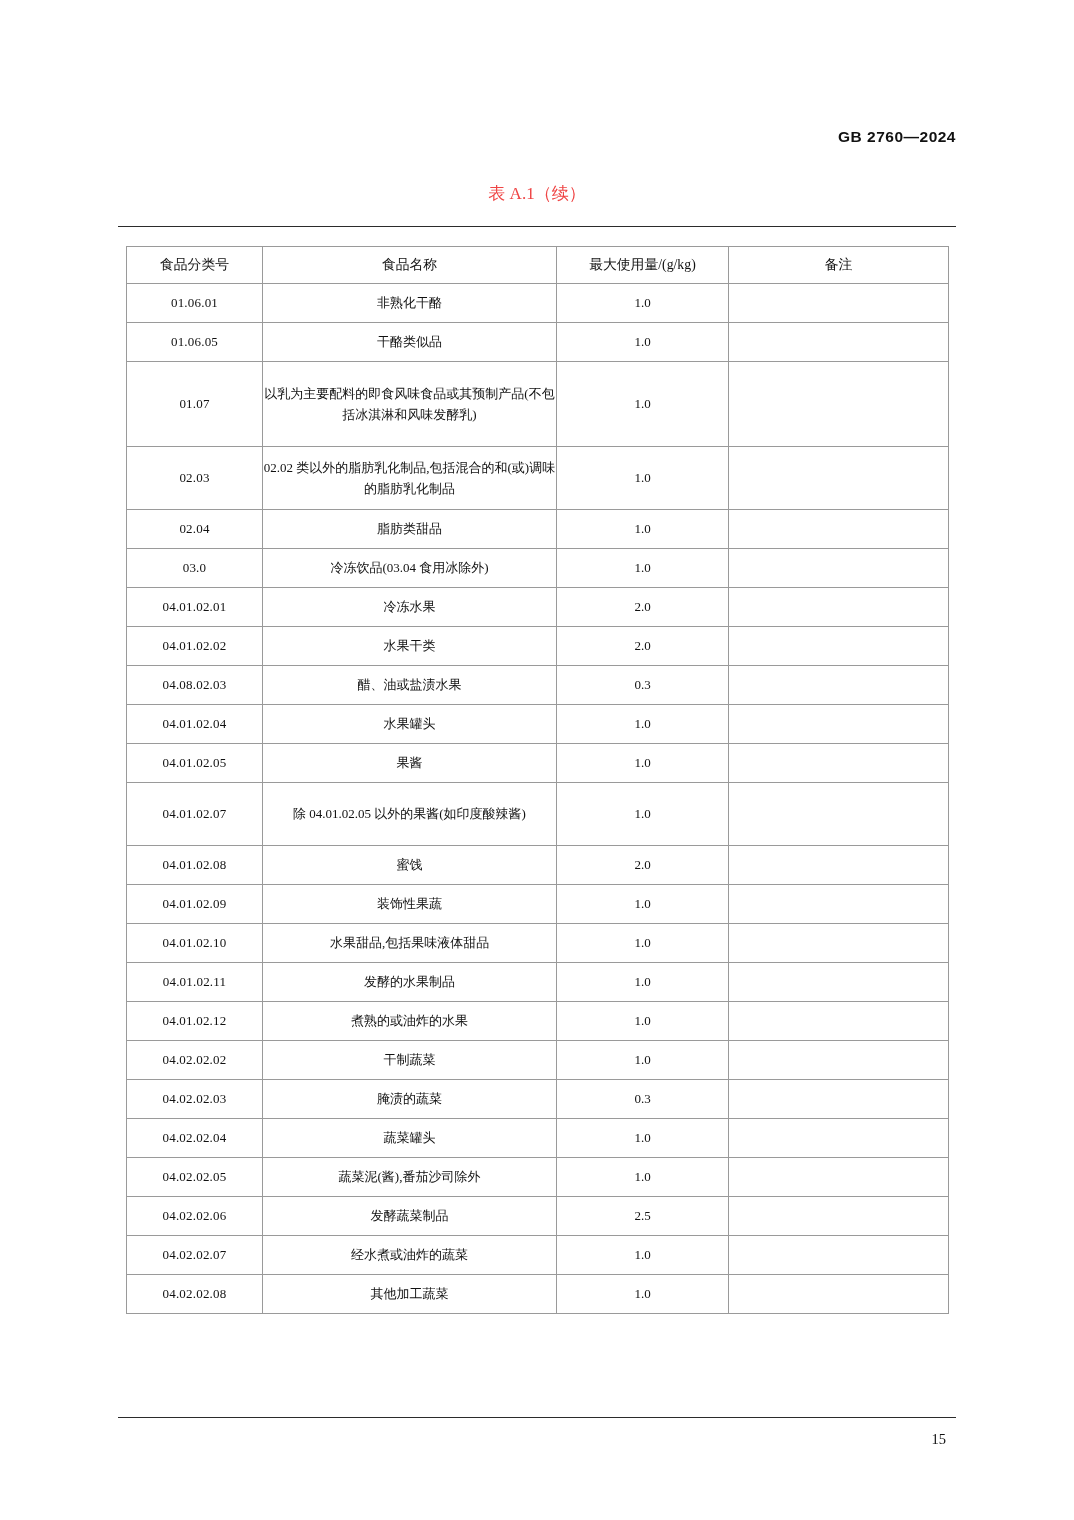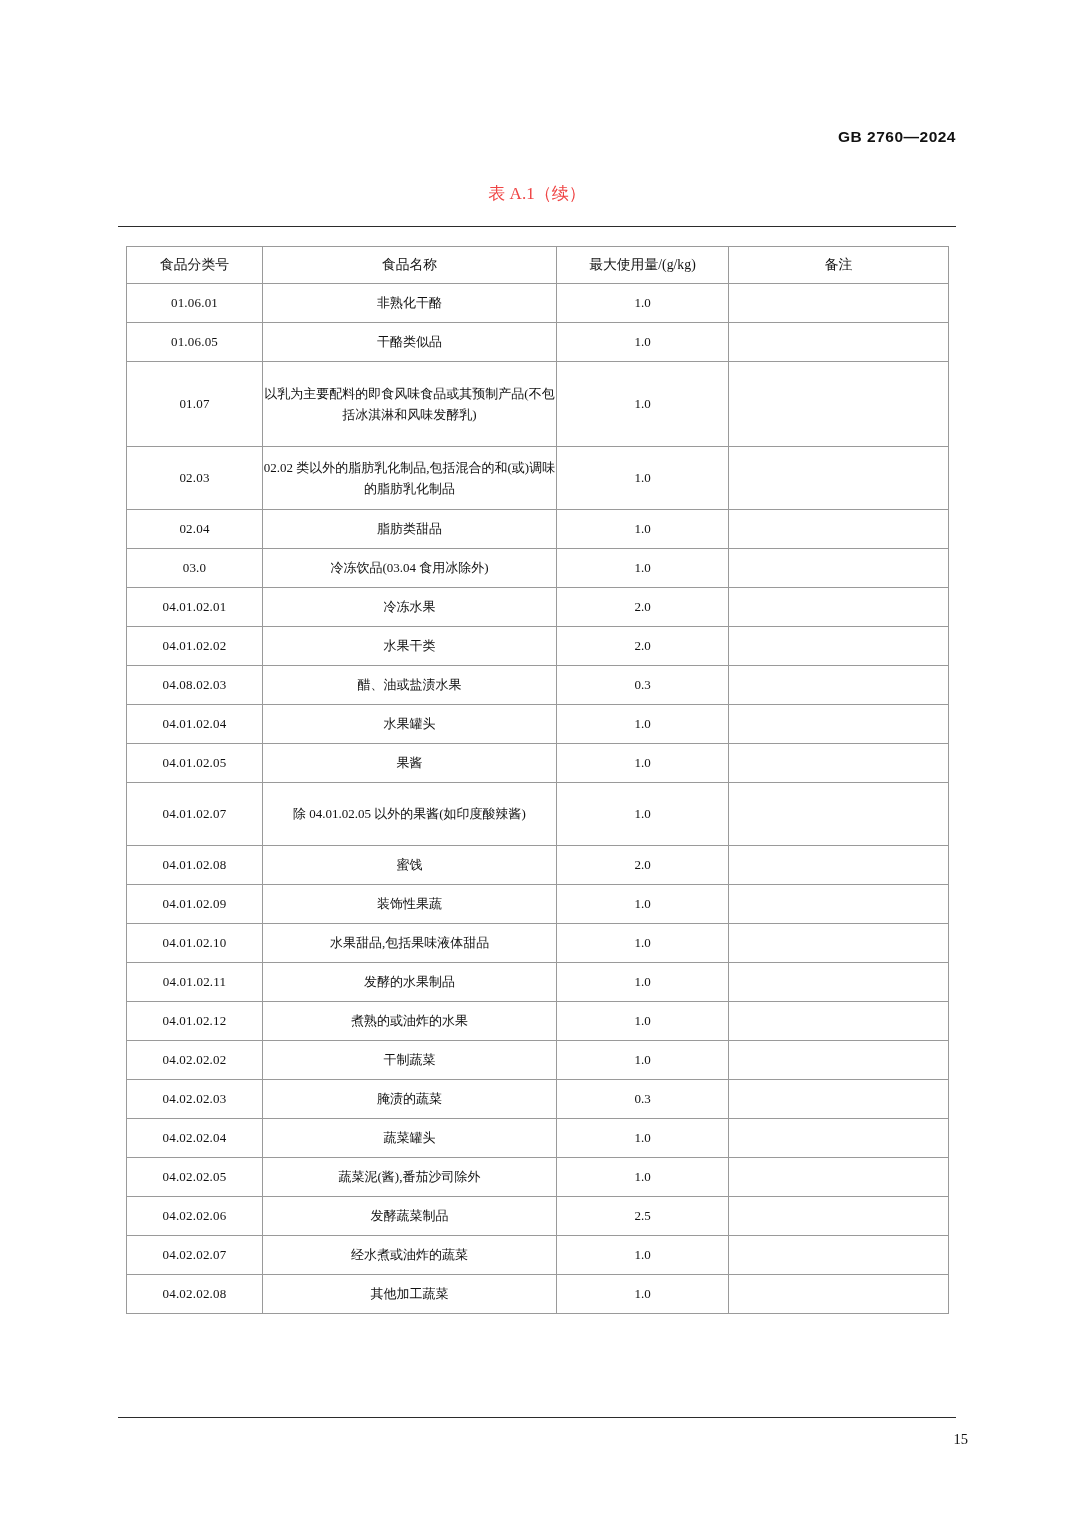--- a/index.html
+++ b/index.html
@@ -49,21 +49,21 @@
   .rule-bottom {
     position: absolute;
     left: 118px;
     right: 118px;
     bottom: 102px;
     height: 1px;
     background: #2b2b2b;
   }
   .page-number {
     position: absolute;
-    right: 106px;
+    right: 128px;
     bottom: 72px;
     font-family: "Liberation Serif", serif;
     font-size: 14.5px;
     color: #111;
   }
   table.data {
     position: absolute;
     left: 126px;
     top: 246px;
     width: 822px;

